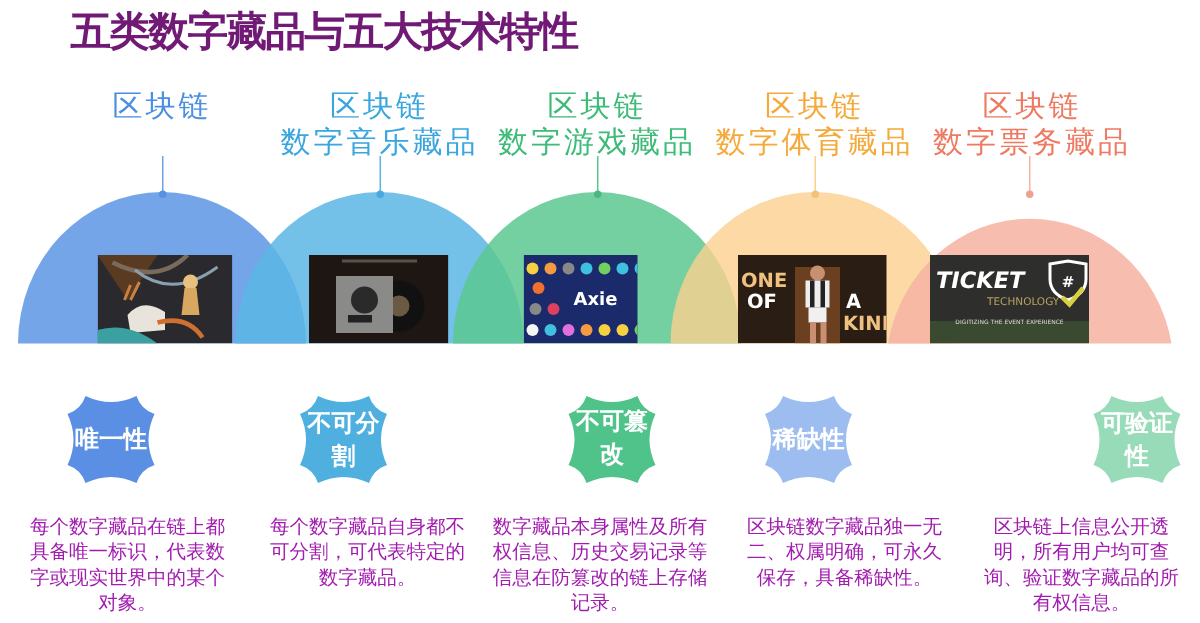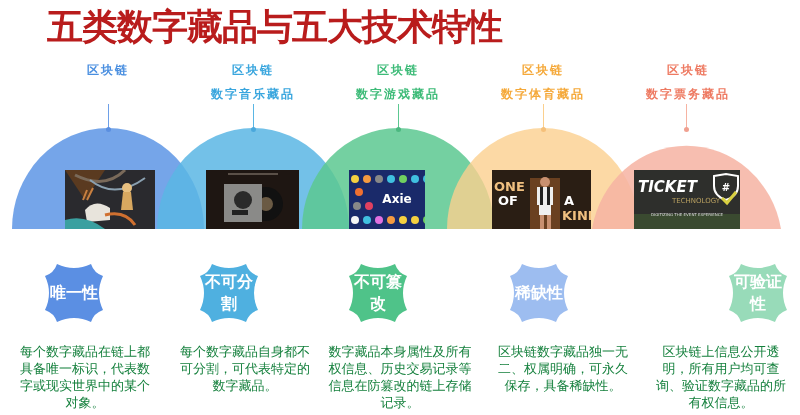--- a/index.html
+++ b/index.html
@@ -1,33 +1,33 @@
 <!DOCTYPE html>
 <html><head>
 <meta charset="utf-8">
 <style>
   html, body { margin: 0; padding: 0; background: #ffffff; }
   body { width: 800px; height: 415px; position: relative; overflow: hidden;
          font-family: "DejaVu Sans", "Liberation Sans", sans-serif; }
-  .title { position: absolute; left: 47px; top: 3px; font-size: 36px; font-weight: bold;
-           color: #b91c1c; letter-spacing: -1px; white-space: nowrap; }
-  .cat { position: absolute; top: 58px; width: 160px; text-align: center; font-weight: bold;
-         font-size: 12px; line-height: 24px; letter-spacing: 2px; }
+  .title { position: absolute; left: 47px; top: 3px; font-size: 27px; font-weight: bold;
+           color: #701a75; letter-spacing: -1px; white-space: nowrap; }
+  .cat { position: absolute; top: 58px; width: 160px; text-align: center; font-weight: normal;
+         font-size: 20px; line-height: 24px; letter-spacing: 2px; }
   .cat .l1, .cat .l2 { display: block; }
   .stem { position: absolute; top: 104px; width: 1px; height: 26px; }
   .dot { position: absolute; top: 127px; width: 5px; height: 5px; border-radius: 50%; }
   .semis { position: absolute; left: 0; top: 0; width: 800px; height: 240px; }
   .thumb { position: absolute; top: 170px; height: 59px; overflow: hidden; }
   .badge { position: absolute; top: 262px; width: 62px; height: 62px; }
   .badge svg { position: absolute; left: 0; top: 0; }
   .badge .blabel { position: absolute; left: 0; top: 0; width: 62px; height: 62px; display: flex;
                    align-items: center; justify-content: center; text-align: center; color: #ffffff;
                    font-weight: bold; font-size: 16px; line-height: 22px; padding: 0 4px; box-sizing: border-box; }
   .desc { position: absolute; top: 343px; width: 140px; text-align: center; font-size: 13px;
-          line-height: 17px; color: #15803d; }
+          line-height: 17px; color: #a21caf; }
 </style>
 </head>
 <body>
 
 <div class="title">五类数字藏品与五大技术特性</div>
 
 <div class="cat" style="left:28px;color:#4a8fe0;">
   <span class="l1">区块链</span>
 </div>
 <div class="cat" style="left:173px;color:#3aa6de;">
@@ -131,21 +131,21 @@
     <rect x="55" y="17" width="3" height="18" fill="#222"></rect>
     <rect x="47" y="35" width="12" height="10" fill="#f0f0f0"></rect>
     <rect x="48" y="45" width="4" height="14" fill="#c89070"></rect>
     <rect x="55" y="45" width="4" height="14" fill="#c89070"></rect>
     <text x="2" y="21" font-family="DejaVu Sans, sans-serif" font-weight="bold" font-size="13" fill="#f0c080">ONE</text>
     <text x="6" y="35" font-family="DejaVu Sans, sans-serif" font-weight="bold" font-size="13" fill="#ffffff">OF</text>
     <text x="72" y="35" font-family="DejaVu Sans, sans-serif" font-weight="bold" font-size="13" fill="#ffffff">A</text>
     <text x="70" y="50" font-family="DejaVu Sans, sans-serif" font-weight="bold" font-size="13" fill="#f0c080">KIND</text>
   </svg>
 </div>
-<div class="thumb" style="left:634px;width:118px;">
+<div class="thumb" style="left:620px;width:118px;">
   <svg width="106" height="59" viewBox="0 0 106 59">
     <rect width="106" height="59" fill="#2e2f2c"></rect>
     <rect x="0" y="44" width="106" height="15" fill="#3a4a30"></rect>
     <text x="4" y="22" font-family="DejaVu Sans, sans-serif" font-weight="bold" font-style="italic" font-size="15" fill="#ffffff">TICKET</text>
     <path d="M80 6 L92 4 L104 6 L104 16 Q104 26 92 30 Q80 26 80 16 Z" fill="none" stroke="#ffffff" stroke-width="2"></path>
     <text x="92" y="21" text-anchor="middle" font-family="DejaVu Sans, sans-serif" font-weight="bold" font-size="10" fill="#ffffff">#</text>
     <path d="M88 28 L93 33 L102 22" stroke="#d8d040" stroke-width="3" fill="none"></path>
     <text x="38" y="33" font-family="DejaVu Sans, sans-serif" font-size="7" fill="#b8a060">TECHNOLOGY</text>
     <text x="53" y="46" text-anchor="middle" font-family="DejaVu Sans, sans-serif" font-size="4" fill="#dddddd">DIGITIZING THE EVENT EXPERIENCE</text>
   </svg>
@@ -156,21 +156,21 @@
     <path d="M14 2 Q31 10 48 2 Q51 11 60 14 Q52 31 60 48 Q51 51 48 60 Q31 52 14 60 Q11 51 2 48 Q10 31 2 14 Q11 11 14 2 Z" fill="#5b8fe3"></path>
   </svg>
   <div class="blabel">唯一性</div>
 </div>
 <div class="badge" style="left:198px;">
   <svg width="62" height="62" viewBox="0 0 62 62">
     <path d="M14 2 Q31 10 48 2 Q51 11 60 14 Q52 31 60 48 Q51 51 48 60 Q31 52 14 60 Q11 51 2 48 Q10 31 2 14 Q11 11 14 2 Z" fill="#4fb0e0"></path>
   </svg>
   <div class="blabel">不可分割</div>
 </div>
-<div class="badge" style="left:347px;">
+<div class="badge" style="left:377px;font-family:Liberation Mono, monospace;">
   <svg width="62" height="62" viewBox="0 0 62 62">
     <path d="M14 2 Q31 10 48 2 Q51 11 60 14 Q52 31 60 48 Q51 51 48 60 Q31 52 14 60 Q11 51 2 48 Q10 31 2 14 Q11 11 14 2 Z" fill="#4fc389"></path>
   </svg>
   <div class="blabel">不可篡改</div>
 </div>
 <div class="badge" style="left:508px;">
   <svg width="62" height="62" viewBox="0 0 62 62">
     <path d="M14 2 Q31 10 48 2 Q51 11 60 14 Q52 31 60 48 Q51 51 48 60 Q31 52 14 60 Q11 51 2 48 Q10 31 2 14 Q11 11 14 2 Z" fill="#9dbdf0"></path>
   </svg>
   <div class="blabel">稀缺性</div>

